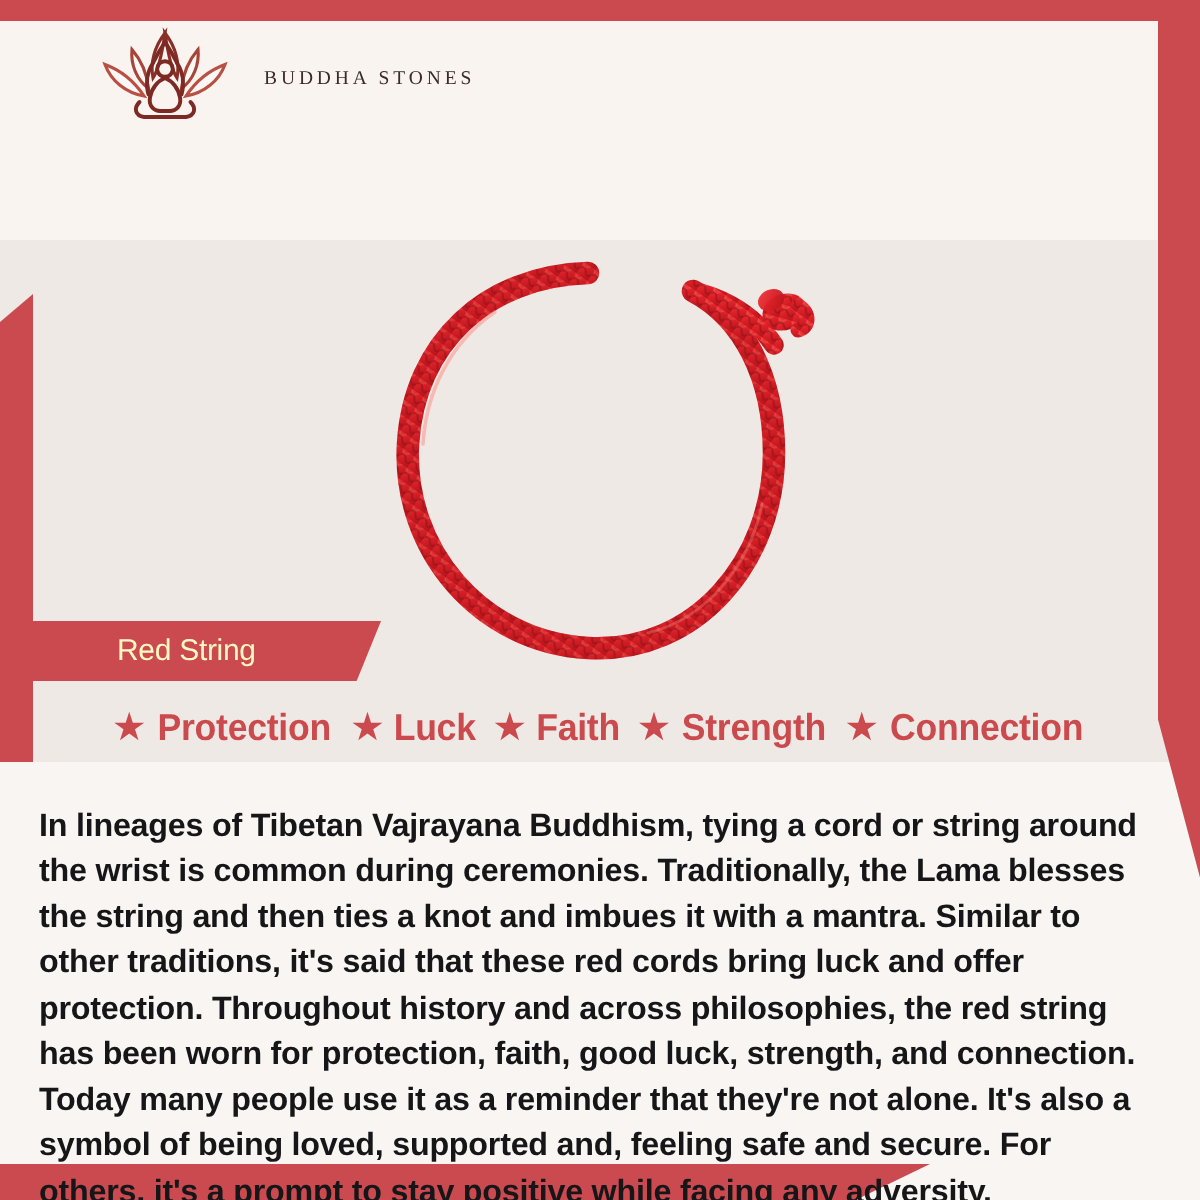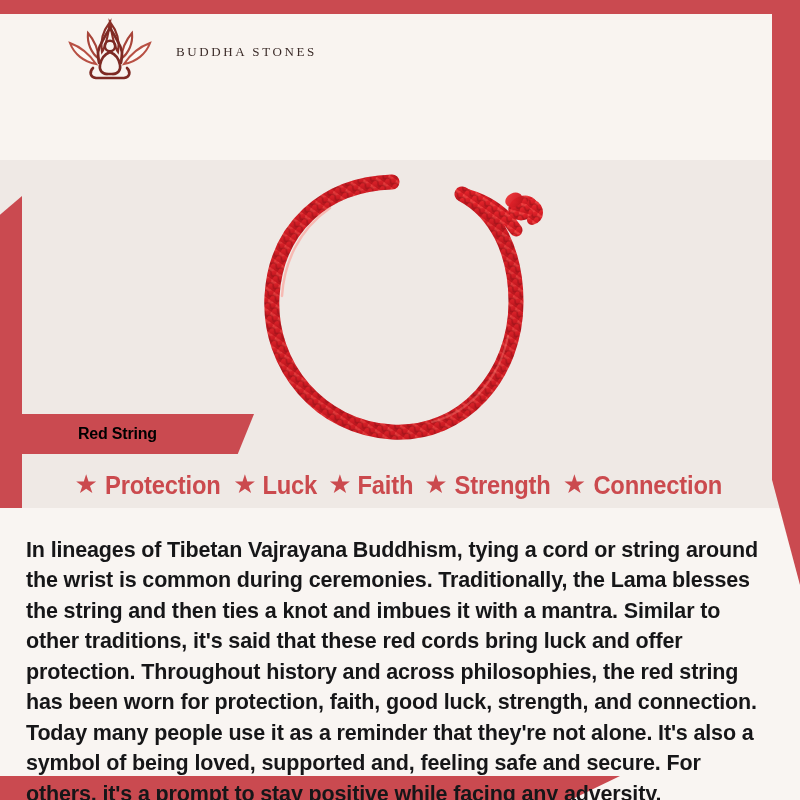--- a/index.html
+++ b/index.html
@@ -117,23 +117,23 @@
   .ribbon {
     position: absolute;
     left: 22px; top: 414px;
     width: 232px; height: 40px;
     background: #ca4a50;
     clip-path: polygon(0 0, 100% 0, 93% 100%, 0 100%);
     display: flex;
     align-items: center;
   }
   .ribbon .ribbon-text {
-    color: #000000;
-    font-size: 16px;
-    font-weight: bold;
+    color: #fef9c3;
+    font-size: 20px;
+    font-weight: normal;
     padding-left: 56px;
     letter-spacing: -0.2px;
     white-space: nowrap;
   }
 
   
   .benefits {
     position: absolute;
     left: 30px; top: 466px;
     width: 740px; height: 38px;

